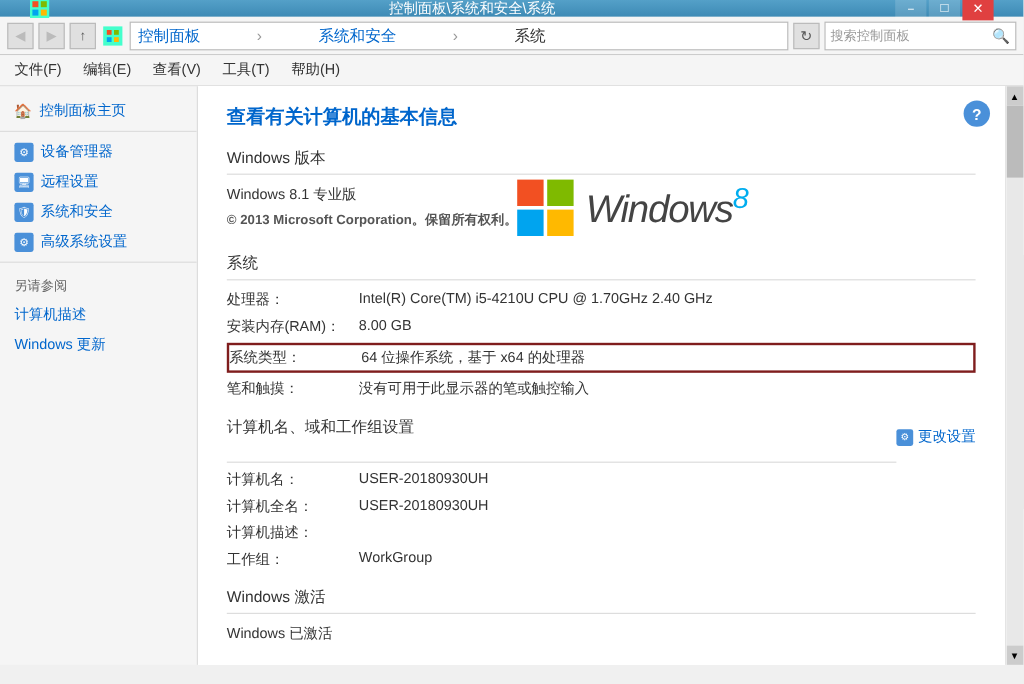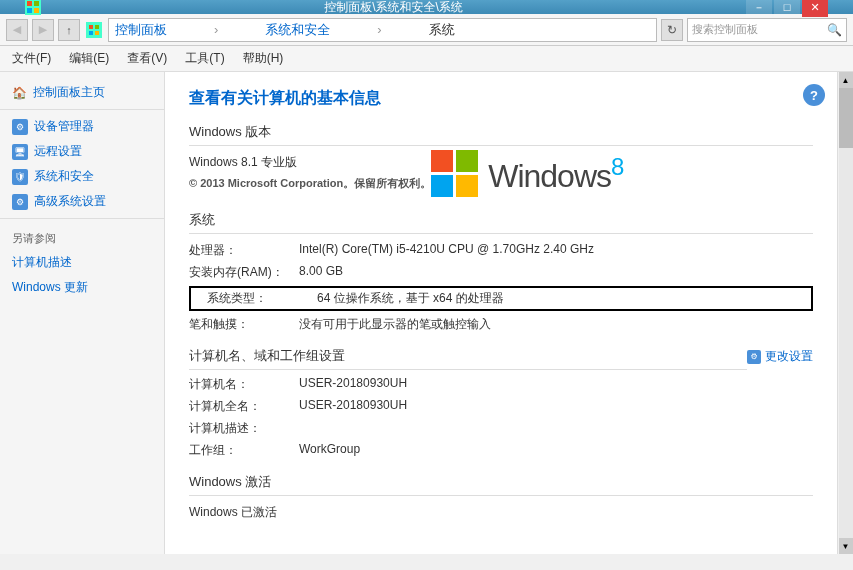--- a/index.html
+++ b/index.html
@@ -102,22 +102,22 @@
       color: white; display: flex; align-items: center; justify-content: center; font-size: 13px; font-weight: bold; cursor: pointer;
     }
     .page-title { font-size: 16px; color: #0066cc; margin-bottom: 14px; font-weight: bold; }
     .section-title { font-size: 13px; color: #333; margin-bottom: 8px; padding-bottom: 4px; border-bottom: 1px solid #ddd; }
 
     .info-row { display: flex; margin-bottom: 5px; font-size: 12px; }
     .info-label { width: 110px; color: #333; flex-shrink: 0; }
     .info-value { color: #333; flex: 1; }
 
     .highlighted-row {
-      border: 2px solid #000000;
-      padding: 2px 16px;
+      border: 2px solid #7f1d1d;
+      padding: 2px 0;
       margin-bottom: 5px;
       justify-content: space-between;
     }
     .section-block { margin-bottom: 14px; }
 
     .link-text { color: #0066cc; cursor: pointer; text-decoration: none; }
 
     .change-settings-link {
       display: flex; align-items: center; gap: 4px; color: #0066cc; cursor: pointer; font-size: 12px;
     }
@@ -229,21 +229,21 @@
           </div>
         </div>
 
         <div style="display:flex;align-items:center;gap:10px;margin-top:-4px;">
           <div style="display:grid;grid-template-columns:1fr 1fr;gap:3px;">
             <div style="width:22px;height:22px;background:#f25022;"></div>
             <div style="width:22px;height:22px;background:#7fba00;"></div>
             <div style="width:22px;height:22px;background:#00a4ef;"></div>
             <div style="width:22px;height:22px;background:#ffb900;"></div>
           </div>
-          <div style="font-size:32px;font-weight:200;color:#444;letter-spacing:-1px;">
+          <div style="font-size:32px;font-weight:200;color:#444;letter-spacing:-1px;font-style:italic;">
             <span>Windows</span><span style="font-size:24px;color:#00adef;vertical-align:super;font-weight:300;">8</span>
           </div>
         </div>
       </div>
     </div>
 
     <div class="section-block">
       <div class="section-title">系统</div>
       <div class="info-row">
         <span class="info-label">处理器：</span>
@@ -258,21 +258,21 @@
         <span class="info-value">64 位操作系统，基于 x64 的处理器</span>
       </div>
       <div class="info-row">
         <span class="info-label">笔和触摸：</span>
         <span class="info-value">没有可用于此显示器的笔或触控输入</span>
       </div>
     </div>
 
     <div class="section-block">
       <div style="display:flex;justify-content:space-between;align-items:center;">
-        <div class="section-title" style="flex:1;margin-bottom:0;padding-bottom:4px;border-bottom:1px solid #ddd;">计算机名、域和工作组设置</div>
+        <div class="section-title" style="flex:1;margin-bottom:0;padding-bottom:20px;border-bottom:1px solid #ddd;">计算机名、域和工作组设置</div>
         <div class="change-settings-link" style="margin-bottom:4px;">
           <div class="change-icon">⚙</div>
           <span>更改设置</span>
         </div>
       </div>
       <div style="margin-top:6px;">
         <div class="info-row">
           <span class="info-label">计算机名：</span>
           <span class="info-value">USER-20180930UH</span>
         </div>

